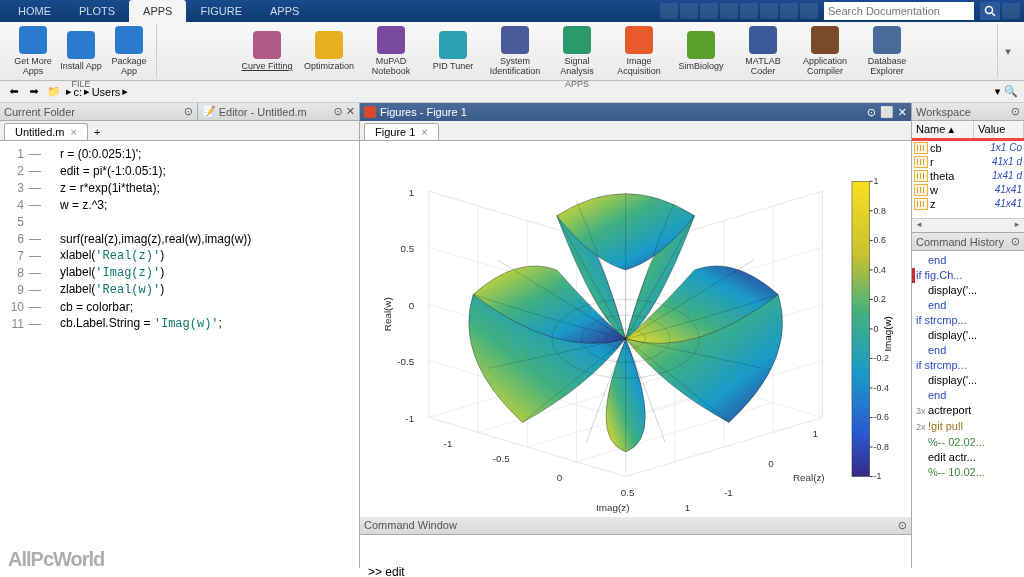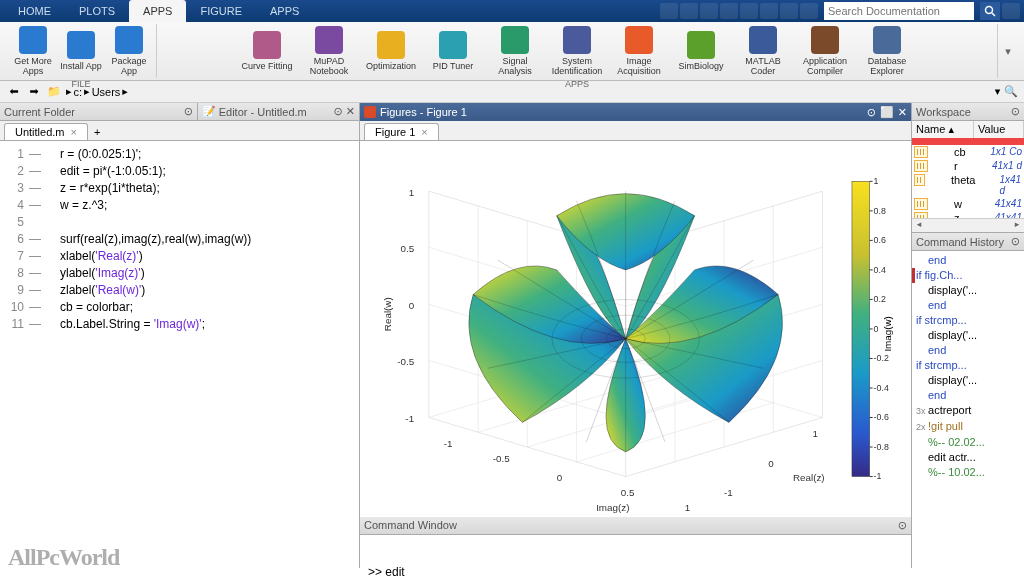--- a/index.html
+++ b/index.html
@@ -41,60 +41,60 @@
 .ed-title { flex: 1; }
 .tab-bar { height: 20px; background: #f0f0f0; display: flex; align-items: flex-end; padding: 0 4px; border-bottom: 1px solid #aaa; }
 .filetab { background: #fff; border: 1px solid #aaa; border-bottom: none; padding: 2px 10px; font-size: 11px; border-radius: 3px 3px 0 0; }
 .filetab .x { margin-left: 6px; color: #888; }
 .addtab { padding: 2px 6px; cursor: pointer; }
 .editor { flex: 1; background: #fff; overflow: hidden; font-family: Consolas, monospace; font-size: 12px; padding: 4px 0; }
 .code-line { display: flex; min-height: 17px; align-items: center; }
 .ln { width: 28px; text-align: right; color: #888; padding-right: 4px; user-select: none; }
 .dash { width: 14px; color: #888; text-align: center; }
 .code { padding-left: 18px; white-space: pre; }
-.str { color: #6d28d9; }
+.str { color: #0f766e; font-family: Liberation Mono, monospace; }
 
 
 .center-pane { flex: 1; display: flex; flex-direction: column; }
 .fig-panel { flex: 1; display: flex; flex-direction: column; background: #eee; }
 .fig-title { background: linear-gradient(to bottom, #4a6a9a, #3a5a8a); color: #fff; height: 18px; display: flex; align-items: center; padding: 0 4px; }
 .fig-title .ico-sm { width: 12px; height: 12px; background: #d84a2a; border-radius: 2px; margin-right: 4px; }
 .fig-title .actions { margin-left: auto; display: flex; gap: 4px; }
 .fig-tabbar { height: 20px; background: #f0f0f0; display: flex; align-items: flex-end; padding: 0 4px; border-bottom: 1px solid #aaa; }
 .fig-body { flex: 1; background: #fff; position: relative; overflow: hidden; }
 .cmd-panel { height: 80px; display: flex; flex-direction: column; }
 .cmd-body { flex: 1; background: #fff; font-family: Consolas, monospace; font-size: 12px; padding: 4px 8px; overflow: hidden; }
 .cmd-line { line-height: 16px; margin-top: 25px; }
 
 
 .right-pane { width: 112px; display: flex; flex-direction: column; }
 .ws-panel { height: 130px; display: flex; flex-direction: column; border-bottom: 1px solid #aaa; }
-.ws-header { display: flex; background: #f4f4f4; border-bottom: 7px solid #ef4444; font-size: 11px; }
+.ws-header { display: flex; background: #f4f4f4; border-bottom: 3px solid #ef4444; font-size: 11px; }
 .ws-header div { padding: 2px 4px; border-right: 1px solid #ccc; }
 .ws-body { flex: 1; background: #fff; overflow: hidden; font-size: 11px; }
-.ws-row { display: flex; padding: 1px 2px; gap: 24px; }
+.ws-row { display: flex; padding: 1px 2px; }
 .ws-row .ico-v { width: 14px; height: 12px; border: 1px solid #f0b040; background: #fff8e0; margin-right: 2px; position: relative; }
 .ws-row .ico-v::after { content: ""; position: absolute; inset: 2px; background: repeating-linear-gradient(90deg, #d0a030 0 1px, transparent 1px 3px); }
 .ws-row .nm { flex: 1; }
 .ws-row .vl { color: #2a4ac0; font-style: italic; font-size: 10px; }
 .scroll-mini { height: 14px; background: #f0f0f0; border-top: 1px solid #ccc; display: flex; }
 .scroll-mini .arrow { width: 14px; text-align: center; font-size: 9px; color: #666; }
 .scroll-mini .track { flex: 1; }
 
 .ch-panel { flex: 1; display: flex; flex-direction: column; }
 .ch-body { flex: 1; background: #fff; font-family: Consolas, monospace; font-size: 11px; padding: 2px 4px; overflow: hidden; line-height: 15px; }
 .ch-body .kw-end { color: #2a4ac0; padding-left: 12px; }
 .ch-body .kw-if { color: #2a4ac0; }
 .ch-body .indent { padding-left: 12px; }
 .ch-body .cnt { color: #888; font-size: 9px; }
 .ch-body .git { color: #a07020; }
 .ch-body .cmt { color: #3a8a3a; padding-left: 12px; }
 .ch-body .bar-r { border-left: 3px solid #c03030; margin-left: -4px; padding-left: 1px; }
 
-.watermark { position: absolute; bottom: 6px; left: 8px; font-size: 24px; font-weight: bold; color: rgba(120,120,120,0.6); font-family: Liberation Serif, serif; letter-spacing: -1px; pointer-events: none; margin-top: 16px; }
+.watermark { position: absolute; bottom: 6px; left: 8px; font-size: 20px; font-weight: bold; color: rgba(120,120,120,0.6); font-family: Liberation Sans, sans-serif; letter-spacing: -1px; pointer-events: none; margin-top: 16px; }
 
 svg.plot { width: 100%; height: 100%; }
 </style>
 </head>
 <body>
 
 <div class="menubar">
   <div id="menu-tabs" style="display: flex; height: 100%;">
       <div class="tab">HOME</div>
       <div class="tab">PLOTS</div>
@@ -137,41 +137,41 @@
           <div class="ico" style="background: rgb(42, 122, 208);"></div>
           <div style="line-height: 10px;">Package App</div>
         </div>
       </div>
     <div class="ribbon-group-label">FILE</div>
   </div>
   <div class="ribbon-group" style="flex:1">
     <div class="ribbon-row" id="apps-group">
         <div class="ribbon-btn wide">
           <div class="ico" style="background: rgb(176, 90, 138);"></div>
-          <div style="line-height: 10px;">Curve Fitting</div>
+          <div style="line-height: 10px; text-decoration: underline;">Curve Fitting</div>
+        </div>
+        <div class="ribbon-btn wide">
+          <div class="ico" style="background: rgb(232, 176, 32);"></div>
+          <div style="line-height: 10px;">Optimization</div>
         </div>
         <div class="ribbon-btn wide">
           <div class="ico" style="background: rgb(122, 74, 160);"></div>
           <div style="line-height: 10px;">MuPAD Notebook</div>
         </div>
         <div class="ribbon-btn wide">
-          <div class="ico" style="background: rgb(232, 176, 32);"></div>
-          <div style="line-height: 10px;">Optimization</div>
-        </div>
-        <div class="ribbon-btn wide">
           <div class="ico" style="background: rgb(42, 160, 176);"></div>
           <div style="line-height: 10px;">PID Tuner</div>
         </div>
         <div class="ribbon-btn wide">
+          <div class="ico" style="background: rgb(74, 90, 154);"></div>
+          <div style="line-height: 10px;">System Identification</div>
+        </div>
+        <div class="ribbon-btn wide">
           <div class="ico" style="background: rgb(42, 154, 106);"></div>
           <div style="line-height: 10px;">Signal Analysis</div>
-        </div>
-        <div class="ribbon-btn wide">
-          <div class="ico" style="background: rgb(74, 90, 154);"></div>
-          <div style="line-height: 10px;">System Identification</div>
         </div>
         <div class="ribbon-btn wide">
           <div class="ico" style="background: rgb(232, 90, 42);"></div>
           <div style="line-height: 10px;">Image Acquisition</div>
         </div>
         <div class="ribbon-btn wide">
           <div class="ico" style="background: rgb(90, 160, 42);"></div>
           <div style="line-height: 10px;">SimBiology</div>
         </div>
         <div class="ribbon-btn wide">

